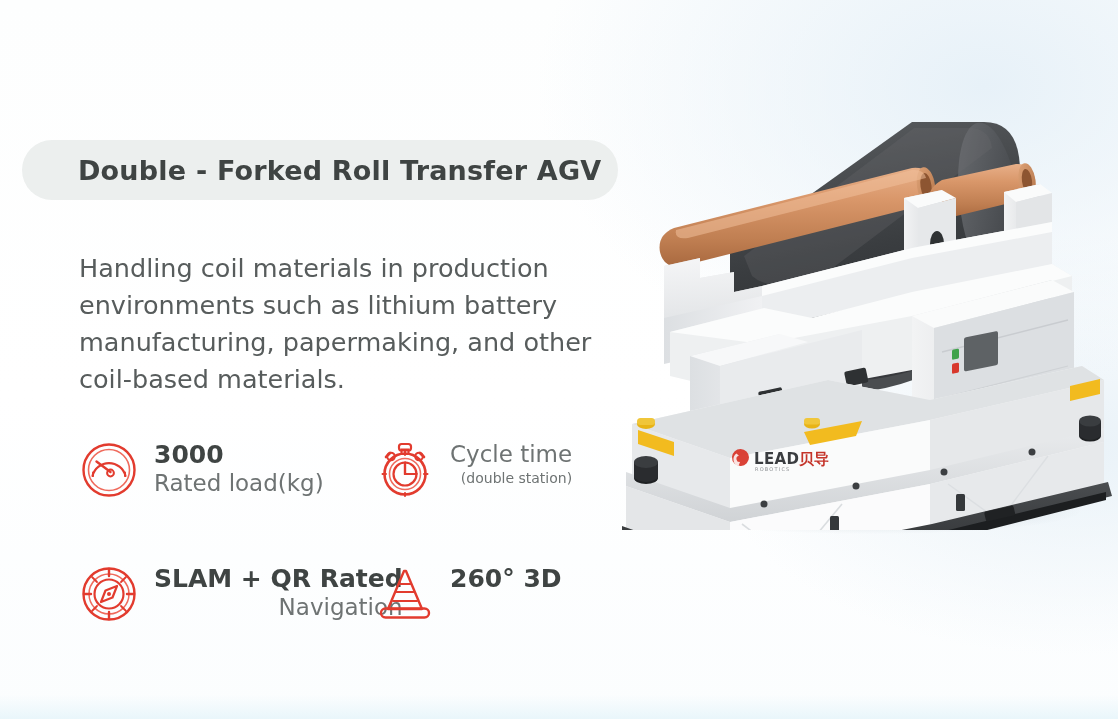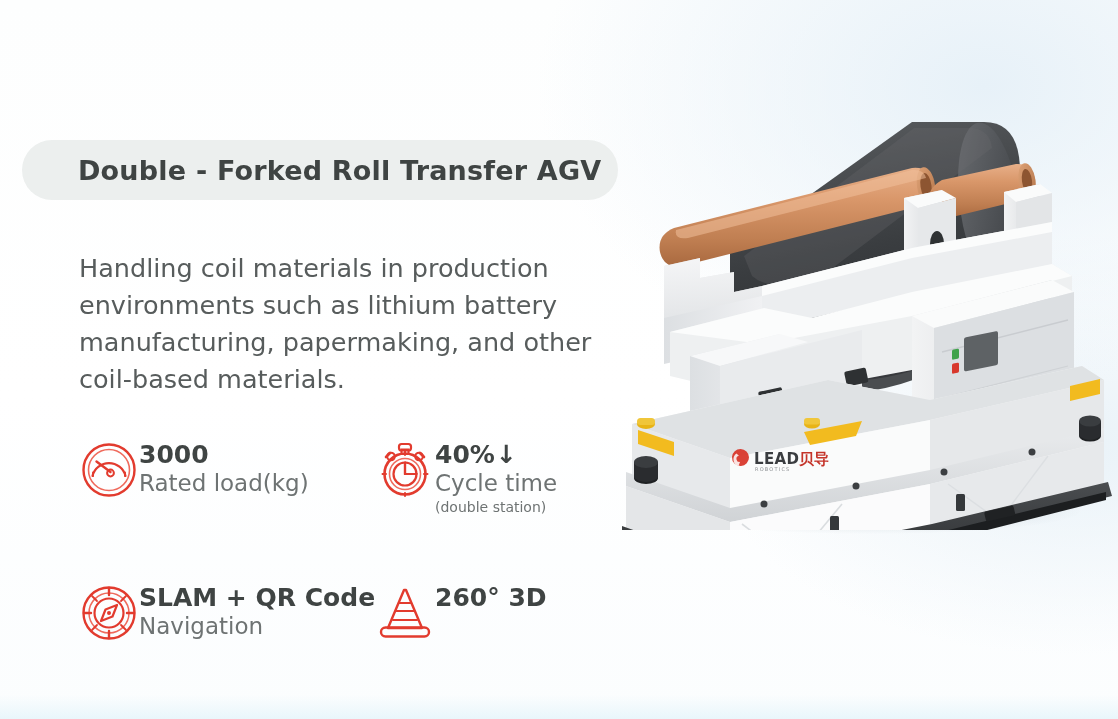--- a/index.html
+++ b/index.html
@@ -88,21 +88,23 @@
 
   .stat-icon {
     width: 60px;
     height: 60px;
     flex: 0 0 60px;
     margin-top: 2px;
   }
   .stat-icon svg { display: block; }
 
   .stat-body {
+    margin-left: 15px;
     padding-top: 2px;
+    text-align: right;
   }
   .stat-value {
     font-size: 25px;
     font-weight: bold;
     color: #3f4443;
     line-height: 29px;
     white-space: nowrap;
     display: flex;
     align-items: center;
   }
@@ -397,24 +399,20 @@
             <circle cx="16" cy="16.5" r="3.8" fill="none" stroke="#e23b2e" stroke-width="2"></circle>
             <circle cx="44" cy="16.5" r="3.8" fill="none" stroke="#e23b2e" stroke-width="2"></circle>
             <circle cx="30" cy="34" r="20.5" fill="none" stroke="#e23b2e" stroke-width="2.6"></circle>
             <circle cx="30" cy="34" r="15.5" fill="none" stroke="#ef6a5c" stroke-width="1.6"></circle>
             <path d="M 30 34 L 30 22.5 A 11.5 11.5 0 0 1 41.5 34 Z" fill="none" stroke="#e23b2e" stroke-width="2.2" stroke-linejoin="round"></path>
             <path d="M 30 34 L 30 22.5 A 11.5 11.5 0 0 0 18.5 34 A 11.5 11.5 0 0 0 30 45.5 A 11.5 11.5 0 0 0 41.5 34 Z" fill="none" stroke="#e23b2e" stroke-width="2.2"></path>
             <path d="M 30 11.5 L 30 15 M 30 53 L 30 56 M 7.5 34 L 11 34 M 49 34 L 52.5 34" stroke="#e23b2e" stroke-width="2" stroke-linecap="round"></path>
           </svg>
         </div>
         <div class="stat-body">
-          <div class="stat-value">
-            <span>40%</span>
-            <span class="stat-arrow">↓</span>
-          </div>
           <div class="stat-label">Cycle time</div>
           <div class="stat-label-2">(double station)</div>
         </div>
       </div>
 
     </div>
 
     <div class="row-gap"></div>
 
     <div class="stat-row">
@@ -426,21 +424,21 @@
             <circle cx="30" cy="30" r="20" fill="none" stroke="#ef6a5c" stroke-width="1.5"></circle>
             <circle cx="30" cy="30" r="14.5" fill="none" stroke="#e23b2e" stroke-width="2.2"></circle>
             <path d="M 30 5 L 30 12 M 30 48 L 30 55 M 5 30 L 12 30 M 48 30 L 55 30" stroke="#e23b2e" stroke-width="2.4" stroke-linecap="round"></path>
             <path d="M 13 13 L 18 18 M 47 13 L 42 18 M 13 47 L 18 42 M 47 47 L 42 42" stroke="#e23b2e" stroke-width="1.8" stroke-linecap="round"></path>
             <path d="M 38 22 L 33.5 33.5 L 22 38 L 26.5 26.5 Z" fill="none" stroke="#e23b2e" stroke-width="2.2" stroke-linejoin="round"></path>
             <circle cx="30" cy="30" r="2" fill="#e23b2e"></circle>
           </svg>
         </div>
         <div class="stat-body">
           <div class="stat-value">
-            <span>SLAM + QR Code</span>
+            <span>SLAM + QR Rated</span>
           </div>
           <div class="stat-label">Navigation</div>
         </div>
       </div>
 
       <div class="stat col2">
         <div class="stat-icon">
           <svg width="60" height="60" viewBox="0 0 60 60">
             <path d="M 29 7 L 31 7 L 47 45 L 13 45 Z" fill="none" stroke="#e23b2e" stroke-width="2.4" stroke-linejoin="round"></path>
             <path d="M 24.5 20 L 35.5 20" stroke="#e23b2e" stroke-width="2.2" stroke-linecap="round"></path>

